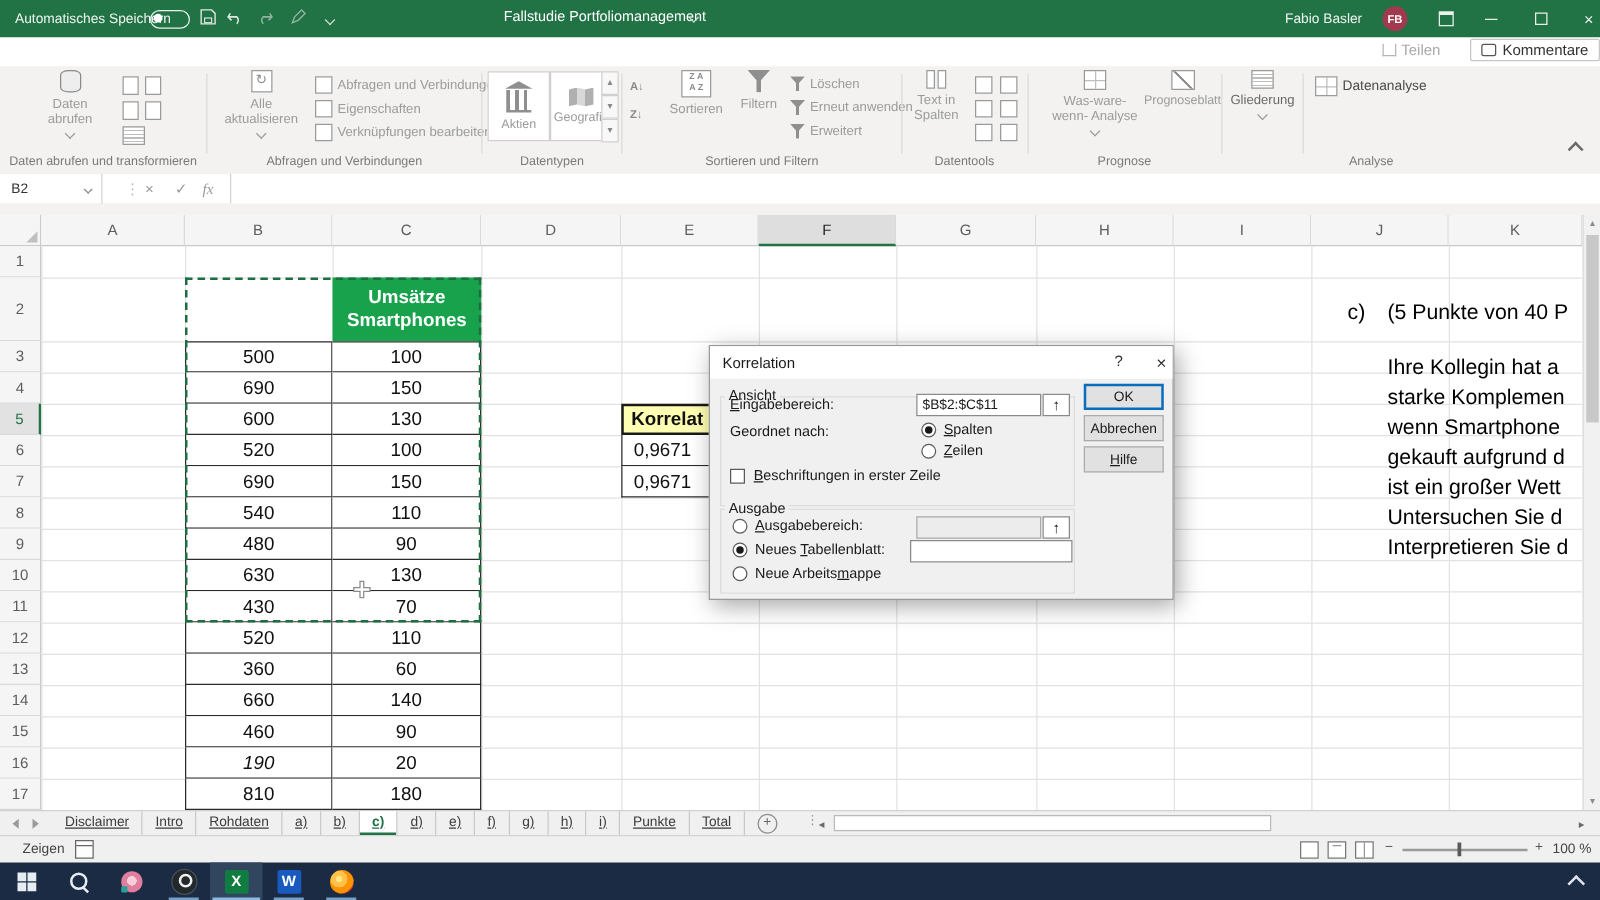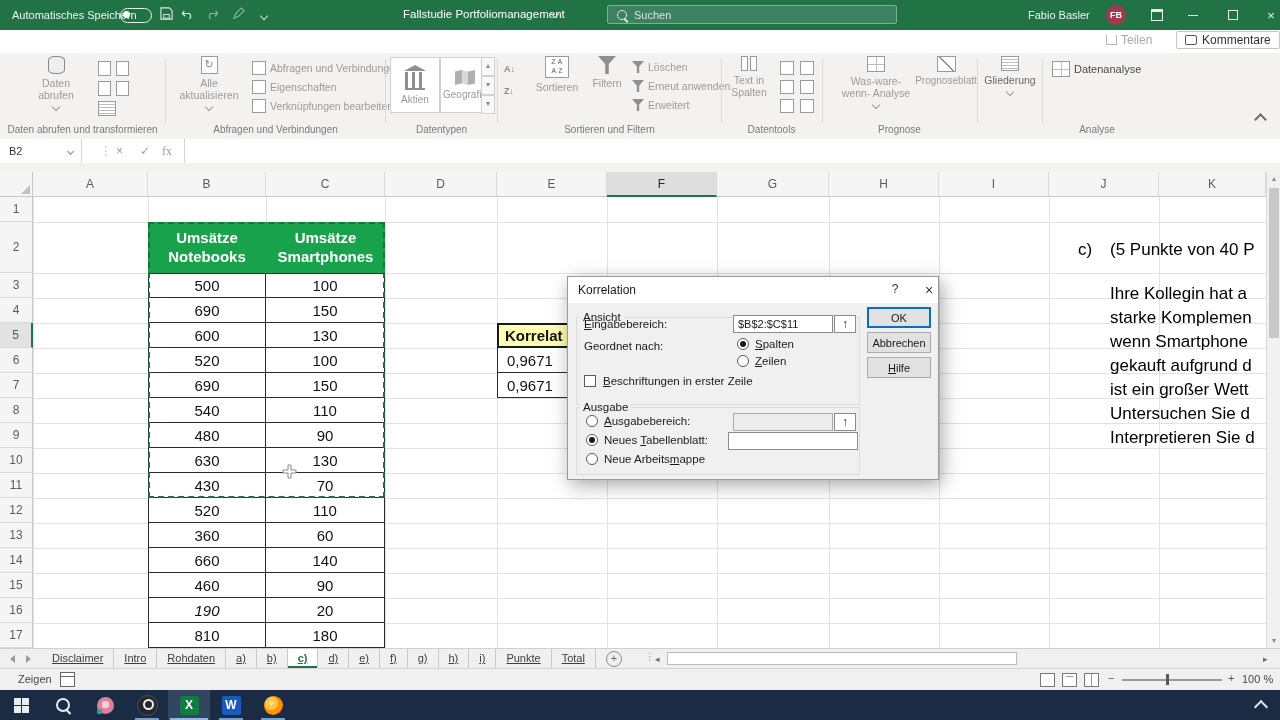--- a/index.html
+++ b/index.html
@@ -173,24 +173,20 @@
         <path d="M11 4l2 3-3 3" fill="none" stroke="#8fb4a0" stroke-width="1.3"></path>
         <path d="M12.5 7h-7a4 4 0 0 0 0 6" fill="none" stroke="#8fb4a0" stroke-width="1.3"></path>
       </svg></span>
   <span class="qat dim" style="left:230px">
     <svg width="13" height="13" viewBox="0 0 14 14">
         <path d="M2 12l2-5 6-6 3 3-6 6z" fill="none" stroke="#8fb4a0" stroke-width="1.2"></path>
       </svg></span>
   <span class="qat" style="left:256px"><span class="carat"></span></span>
   <span id="doc-title">Fallstudie Portfoliomanagement</span>
   <span id="doc-caret" class="carat"></span>
-  <div id="tb-search">
-    <span class="mag"></span>
-    <span>Suchen</span>
-  </div>
   <span id="user-name">Fabio Basler</span>
   <span id="fb-avatar">FB</span>
   <span class="winbtn" id="btn-ribbonopts" style="left:1138px"></span>
   <span class="winbtn" id="btn-min" style="left:1174px"></span>
   <span class="winbtn" id="btn-restore" style="left:1214px"></span>
   <span class="winbtn" style="left:1252px">×</span>
 </div>
 
 <div id="tabrow">
   <span id="teilen">
@@ -320,21 +316,21 @@
   </div>
   <div class="grp-label" style="left:1052px;width:90px">Analyse</div>
   <span class="chev-up abs" style="left:1256px;top:62px;border-color:#6a6a6a"></span>
 </div>
 
 <div id="fbar">
   <div id="namebox"><span>B2</span><span class="dd"></span></div>
   <span class="fbtn" style="left:100px;color:#bbb">⋮</span>
   <span class="fbtn" style="left:116px">×</span>
   <span class="fbtn" style="left:140px">✓</span>
-  <span class="fbtn" style="left:162px;font-family:'Liberation Serif',serif">fx</span>
+  <span class="fbtn" style="left:162px;font-style:italic;font-family:'Liberation Serif',serif">fx</span>
   <div class="abs" style="left:184px;top:0;width:1096px;height:24px;border-left:1px solid #d4d4d4;background:#fff"></div>
 </div>
 <div id="fspacer"></div>
 
 <div id="grid">
     <div class="" id="cornercell">
       <div class="tri"></div>
     </div>
     <div class="colhdr" style="left: 33px; top: 0px; width: 115px; height: 25px;">A</div>
     <div class="colhdr" style="left: 148px; top: 0px; width: 118px; height: 25px;">B</div>
@@ -384,21 +380,20 @@
     <div class="hline" style="left: 33px; top: 226px; width: 1233px;"></div>
     <div class="hline" style="left: 33px; top: 251px; width: 1233px;"></div>
     <div class="hline" style="left: 33px; top: 276px; width: 1233px;"></div>
     <div class="hline" style="left: 33px; top: 301px; width: 1233px;"></div>
     <div class="hline" style="left: 33px; top: 326px; width: 1233px;"></div>
     <div class="hline" style="left: 33px; top: 351px; width: 1233px;"></div>
     <div class="hline" style="left: 33px; top: 376px; width: 1233px;"></div>
     <div class="hline" style="left: 33px; top: 401px; width: 1233px;"></div>
     <div class="hline" style="left: 33px; top: 426px; width: 1233px;"></div>
     <div class="hline" style="left: 33px; top: 451px; width: 1233px;"></div>
-    <div class="cell thead" style="left: 148px; top: 50px; width: 118px; height: 51px;">Umsätze Notebooks</div>
     <div class="cell thead" style="left: 266px; top: 50px; width: 119px; height: 51px;">Umsätze Smartphones</div>
     <div class="cell tdata" style="left: 148px; top: 101px; width: 118px; height: 25px;">500</div>
     <div class="cell tdata" style="left: 266px; top: 101px; width: 119px; height: 25px; border-left: none;">100</div>
     <div class="cell tdata" style="left: 148px; top: 126px; width: 118px; height: 25px; border-top: none;">690</div>
     <div class="cell tdata" style="left: 266px; top: 126px; width: 119px; height: 25px; border-top: none; border-left: none;">150</div>
     <div class="cell tdata" style="left: 148px; top: 151px; width: 118px; height: 25px; border-top: none;">600</div>
     <div class="cell tdata" style="left: 266px; top: 151px; width: 119px; height: 25px; border-top: none; border-left: none;">130</div>
     <div class="cell tdata" style="left: 148px; top: 176px; width: 118px; height: 25px; border-top: none;">520</div>
     <div class="cell tdata" style="left: 266px; top: 176px; width: 119px; height: 25px; border-top: none; border-left: none;">100</div>
     <div class="cell tdata" style="left: 148px; top: 201px; width: 118px; height: 25px; border-top: none;">690</div>

